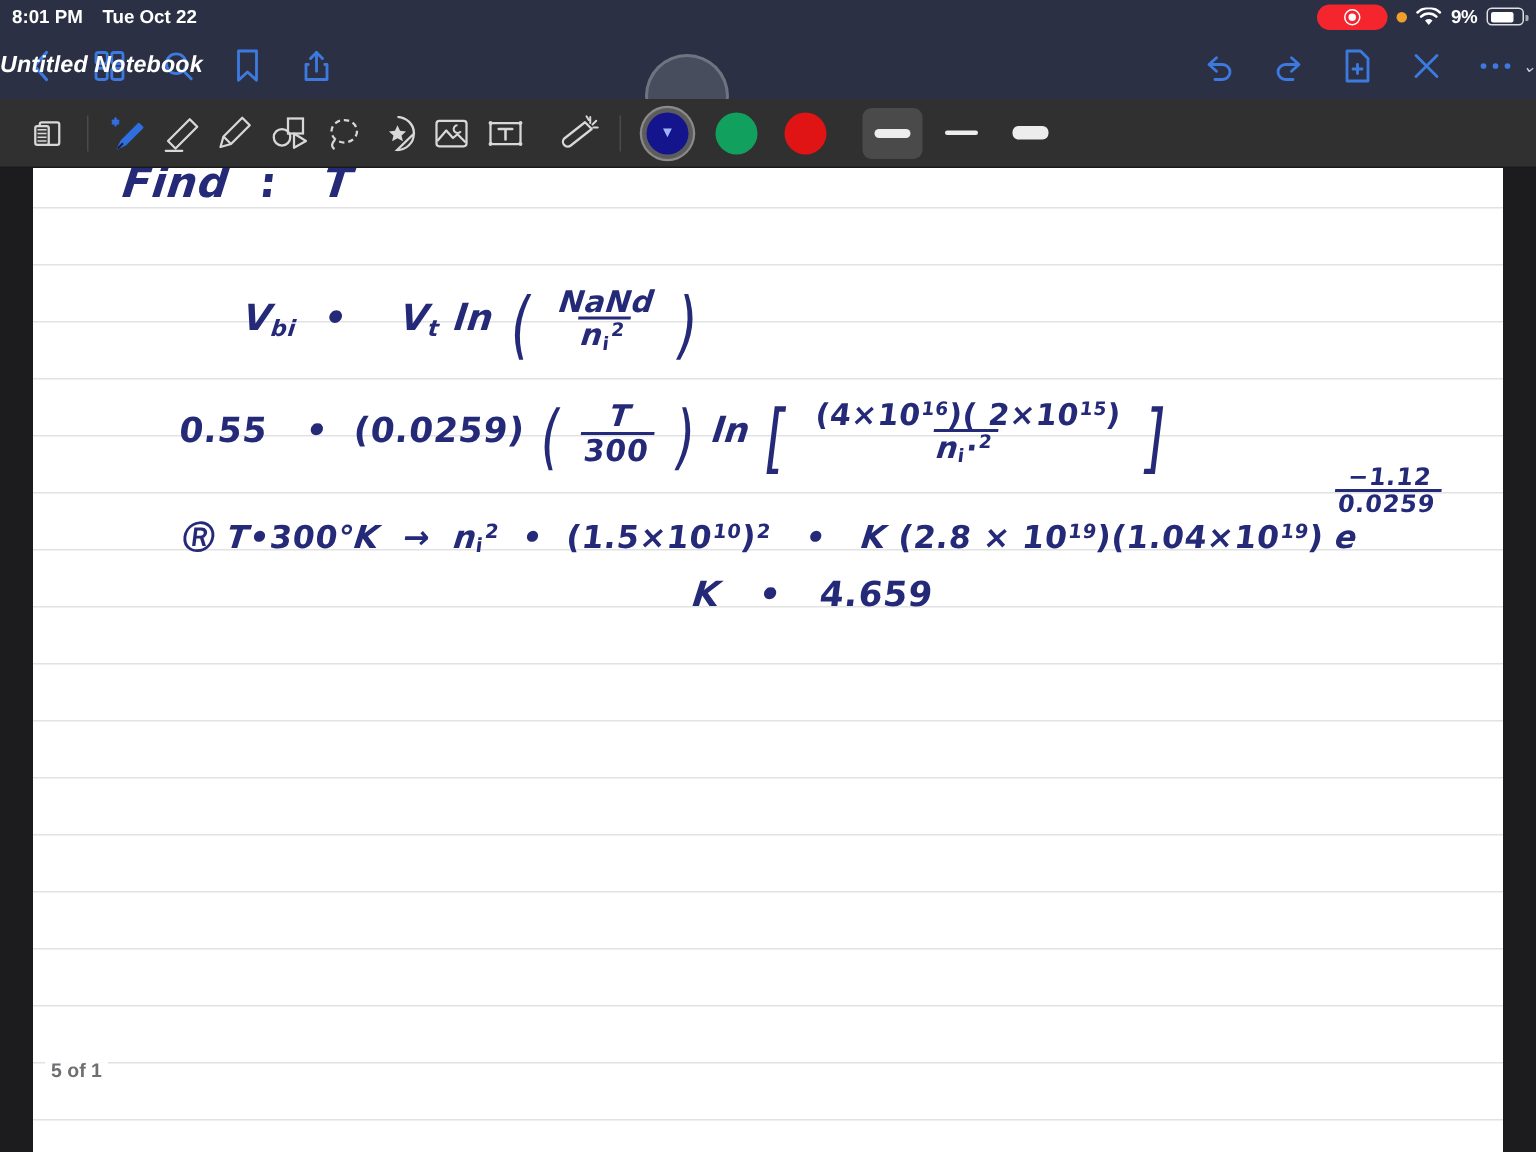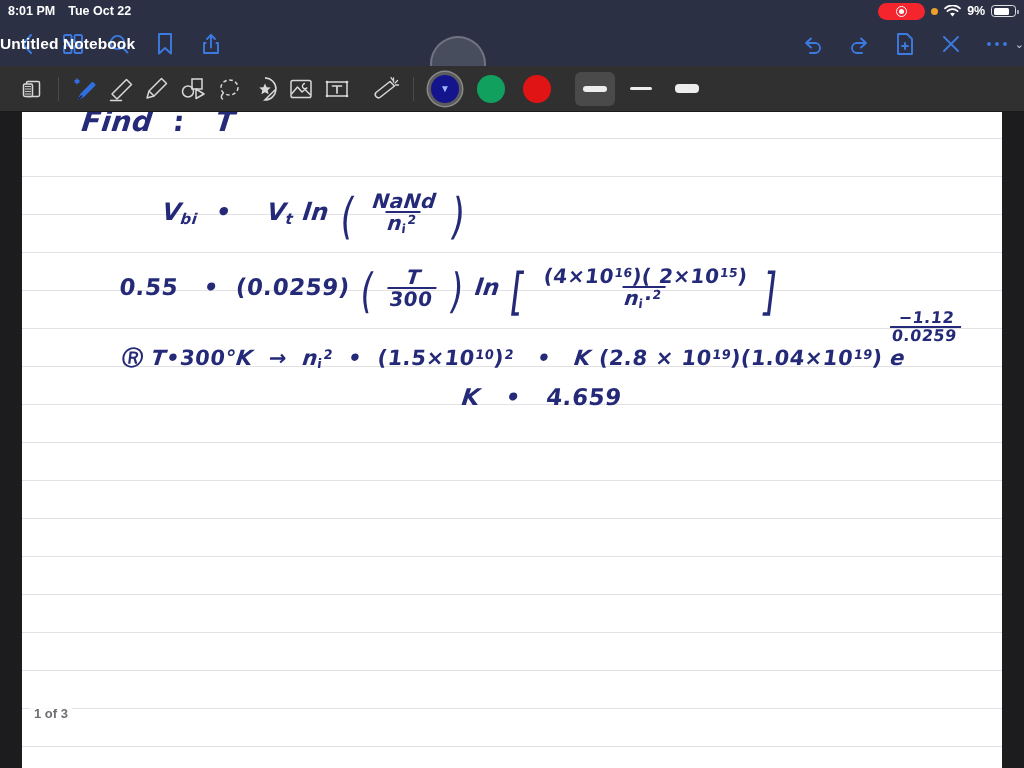--- a/index.html
+++ b/index.html
@@ -50,21 +50,21 @@
   .nav-left { display: flex; align-items: center; gap: 20px; }
   .nav-right { margin-left: auto; display: flex; align-items: center; gap: 20px; }
   .nav-icon {
     width: 26px; height: 26px; display: flex; align-items: center; justify-content: center;
     color: #3c7ae0; cursor: pointer;
   }
   .nav-icon svg { display: block; }
   .title-wrap {
     position: absolute; left: 0; right: 0; top: 0; height: 44px;
     display: flex; align-items: center; justify-content: space-between;
-    gap: 7px; pointer-events: none;
+    gap: 7px; pointer-events: none; font-style: italic;
   }
   .doc-title { color: #fff; font-size: 15.5px; font-weight: bold; letter-spacing: .1px; }
   .title-chev { color: #c6ccd8; font-size: 11px; }
   .touch-ring {
     position: absolute; left: 430px; top: 14px; width: 56px; height: 56px;
     border-radius: 50%; background: rgba(255,255,255,.14);
     border: 2px solid rgba(255,255,255,.22);
   }
 
   
@@ -412,17 +412,17 @@
             <span class="den">0.0259</span>
           </span>
         </div>
 
         <div class="hw skew" style="left:440px; top:272px; font-size:23px;">
           <i>K</i> &nbsp;&nbsp;•&nbsp;&nbsp; 4.659
         </div>
 
       </div>
 
-      <div class="pagecount">1 of 3</div>
+      <div class="pagecount">5 of 1</div>
     </div>
   </div>
 
 </div>
 
 </body></html>

